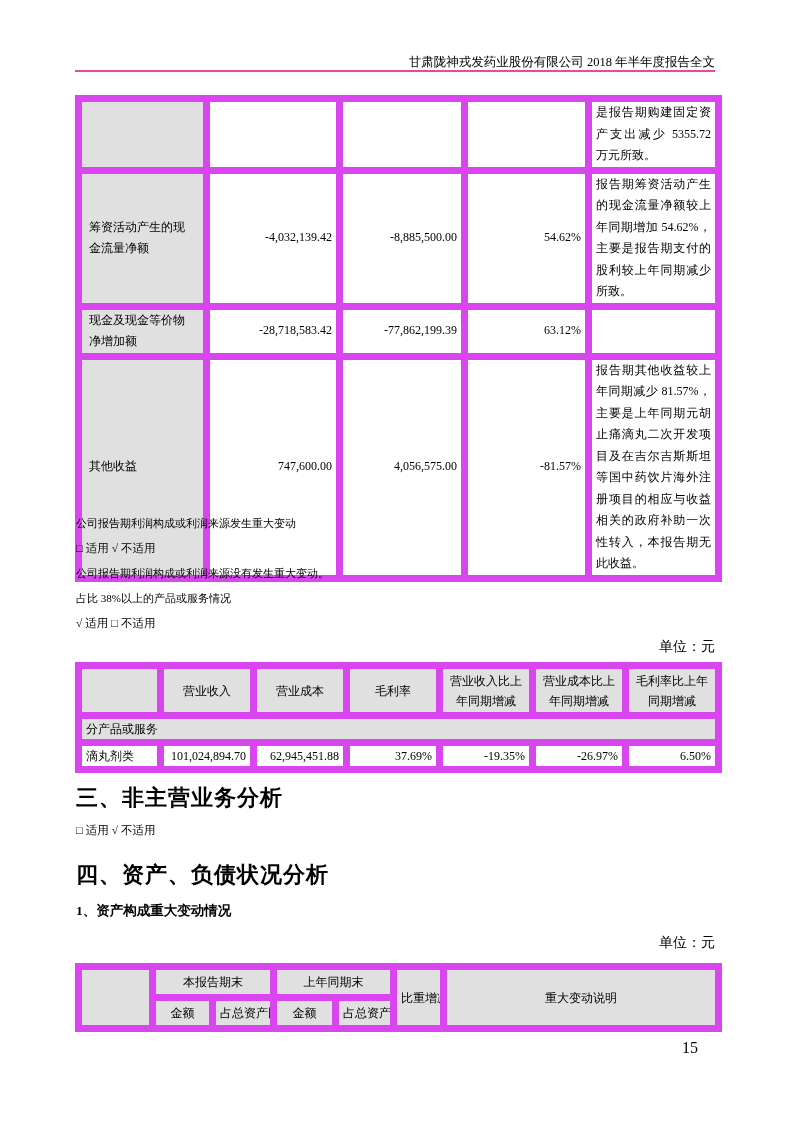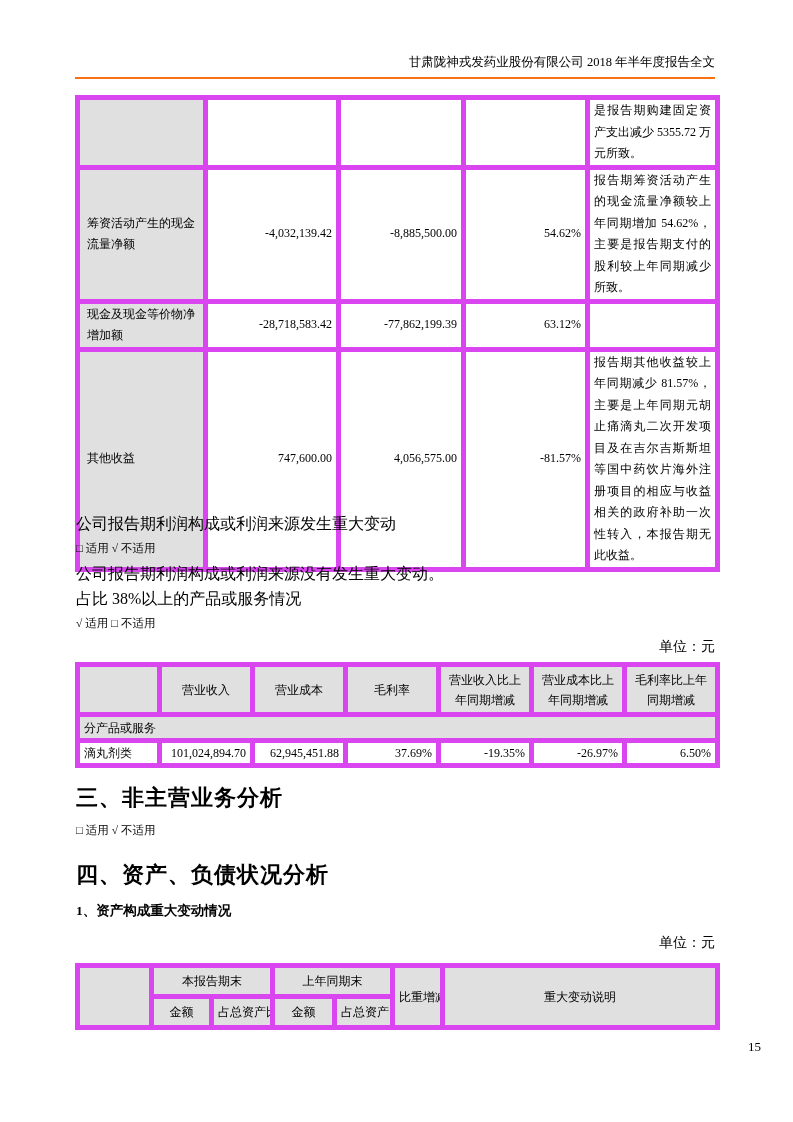--- a/index.html
+++ b/index.html
@@ -3,53 +3,53 @@
 <meta charset="utf-8">
 <style>
   html,body { margin:0; padding:0; background:#ffffff; }
   .page {
     position:relative; width:793px; height:1122px; background:#ffffff;
     font-family:"Liberation Serif","DejaVu Serif",serif; color:#000; overflow:hidden;
   }
   .doc-header {
     position:absolute; left:75px; top:54px; width:640px;
     text-align:right; font-size:12.5px; line-height:16px;
-    border-bottom:2px solid #f97316; padding-bottom:7px;
+    border-bottom:2px solid #ec4899; 
   }
   table.tbl {
     position:absolute; left:75px; width:640px;
     border-collapse:collapse; table-layout:fixed;
     font-size:12px;
   }
-  table.tbl td { border:5px solid #d946ef; overflow:hidden; padding:0 4px; }
+  table.tbl td { border:7px solid #d946ef; overflow:hidden; padding:0 4px; }
   table.tbl { border:2px solid #000; }
   .g { background:#e0e0e0; }
 
   
   .tbl-cash { top:95px; line-height:21.5px; }
   .tbl-cash td.lbl { text-align:left; vertical-align:middle; padding:0 7px; }
   .tbl-cash td.num { text-align:right; vertical-align:middle; }
   .tbl-cash td.note { text-align:justify; vertical-align:middle; }
 
   
   .tbl-prod { top:662px; line-height:20px; }
   .tbl-prod td.h { text-align:center; vertical-align:middle; }
   .tbl-prod td.lbl { text-align:left; }
   .tbl-prod td.num { text-align:right; }
 
   
   .tbl-assets { top:963px; line-height:18px; font-size:11.5px; }
   .tbl-assets td { text-align:center; vertical-align:middle; padding:0 1px; white-space:nowrap; }
 
-  .pline { position:absolute; left:76px; font-size:16px; line-height:15px; }
+  .pline { position:absolute; left:76px; font-size:11px; line-height:15px; }
   .pcheck { font-size:11.5px; }
   .unit { position:absolute; left:75px; width:640px; text-align:right; font-size:14px; }
   .h-major { position:absolute; left:76px; font-size:22px; font-weight:bold; letter-spacing:1px; }
   .h-minor { position:absolute; left:76px; font-size:13.5px; font-weight:bold; }
-  .pgnum { position:absolute; left:748px; top:1039px; width:28px; text-align:left; font-size:13px; }
+  .pgnum { position:absolute; left:676px; top:1039px; width:28px; text-align:center; font-size:16px; }
 </style>
 </head>
 <body>
 
 <div class="page">
 
   <div class="doc-header">
     <span>甘肃陇神戎发药业股份有限公司 2018 年半年度报告全文</span>
   </div>
 

